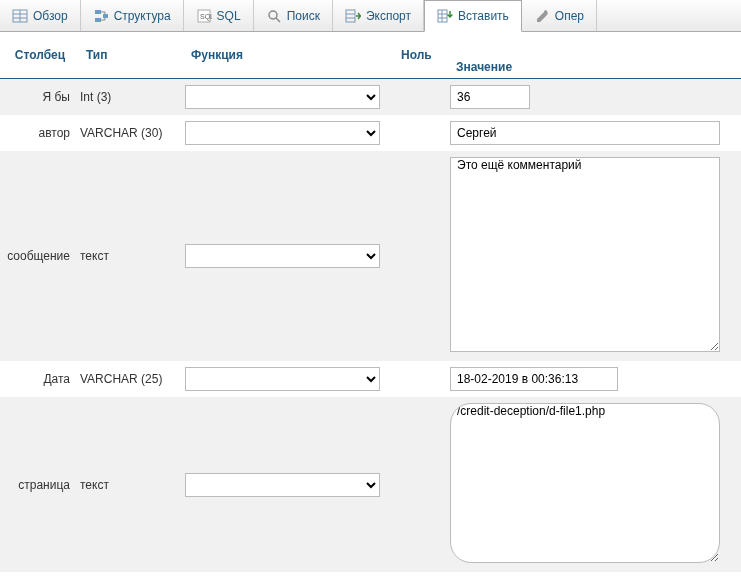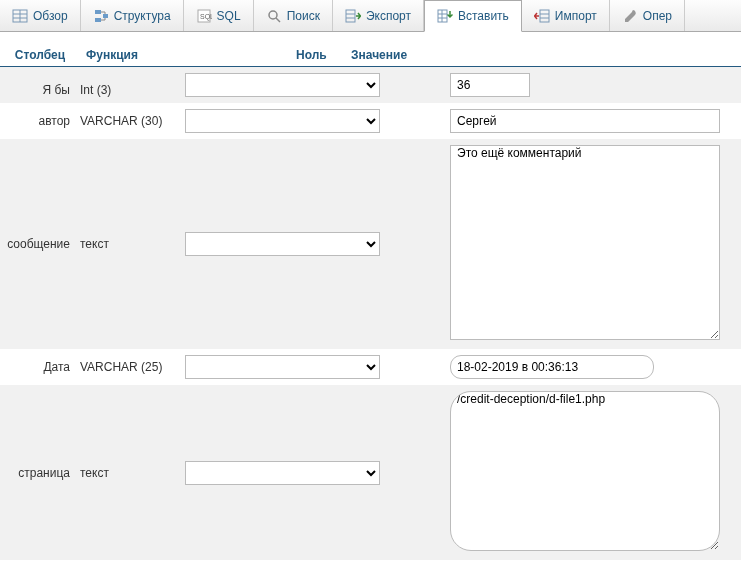--- a/index.html
+++ b/index.html
@@ -43,27 +43,27 @@
   }
   .headers > div {
     font-weight: bold;
     color: #235a81;
     padding: 4px 6px;
   }
   .col-column { width: 80px; text-align: center; }
   .col-type   { width: 105px; }
   .col-func   { width: 210px; }
   .col-null   { width: 55px; }
-  .col-value  { flex: 1; }
+  .col-value  { flex: 1; margin-top: 12px; }
   .row {
     display: flex;
     align-items: center;
     padding: 6px 0;
   }
-  .row.odd { background: #f1f1f1; align-items: flex-end; }
+  .row.odd { background: #f1f1f1; }
   .row.tall { align-items: center; min-height: 200px; }
   .row .cell-column { width: 80px; text-align: right; padding-right: 10px; color: #333; }
   .row .cell-type   { width: 105px; color: #333; }
   .row .cell-func   { width: 210px; }
   .row .cell-null   { width: 55px; }
   .row .cell-value  { flex: 1; padding-right: 8px; }
   select {
     width: 195px;
     height: 24px;
     border: 1px solid #bbb;
@@ -72,21 +72,21 @@
   }
   input[type="text"] {
     height: 24px;
     border: 1px solid #bbb;
     padding: 4px 6px;
     font-size: 12px;
     background: #fff;
   }
   .val-short { width: 80px; }
   .val-mid { width: 270px; }
-  .val-date { width: 204px; border-radius: 11px; }
+  .val-date { width: 168px; }
   textarea {
     width: 270px;
     height: 195px;
     border: 1px solid #bbb;
     padding: 0 6px;
     font-size: 12px;
     font-family: Arial, sans-serif;
     resize: both;
     background: #fff;
   }
@@ -141,37 +141,29 @@
         <rect x="1" y="2" width="9" height="12" fill="none" stroke="#7a98b5"></rect>
         <line x1="1" y1="6" x2="10" y2="6" stroke="#7a98b5"></line>
         <line x1="1" y1="10" x2="10" y2="10" stroke="#7a98b5"></line>
         <line x1="5" y1="2" x2="5" y2="14" stroke="#7a98b5"></line>
         <path d="M13 3 L13 9 M10.5 6.5 L13 9 L15.5 6.5" fill="none" stroke="#3a8a3a" stroke-width="1.5"></path>
       </svg>
     <span>Вставить</span>
   </div>
   <div class="tab">
     <svg viewBox="0 0 16 16">
-        <rect x="6" y="2" width="9" height="12" fill="none" stroke="#7a98b5"></rect>
-        <line x1="6" y1="6" x2="15" y2="6" stroke="#7a98b5"></line>
-        <line x1="6" y1="10" x2="15" y2="10" stroke="#7a98b5"></line>
-        <path d="M1 8 L5 8 M3 5 L0.5 8 L3 11" fill="none" stroke="#b33" stroke-width="1.5"></path>
-      </svg>
-    <span>Импорт</span>
-  </div>
-  <div class="tab">
-    <svg viewBox="0 0 16 16">
         <path d="M11 2 a3 3 0 0 1 2 5 L6 14 L3 14 L3 11 L10 4 a3 3 0 0 1 1 -2" fill="#999"></path>
       </svg>
     <span>Опер</span>
   </div>
 </div>
 
 <div class="headers">
   <div class="col-column">Столбец</div>
+  <div class="col-type">Тип</div>
   <div class="col-func">Функция</div>
   <div class="col-null">Ноль</div>
   <div class="col-value">Значение</div>
 </div>
 
 <div class="row odd">
   <div class="cell-column">Я бы</div>
   <div class="cell-type">Int (3)</div>
   <div class="cell-func"><select></select></div>
   <div class="cell-null"></div>

